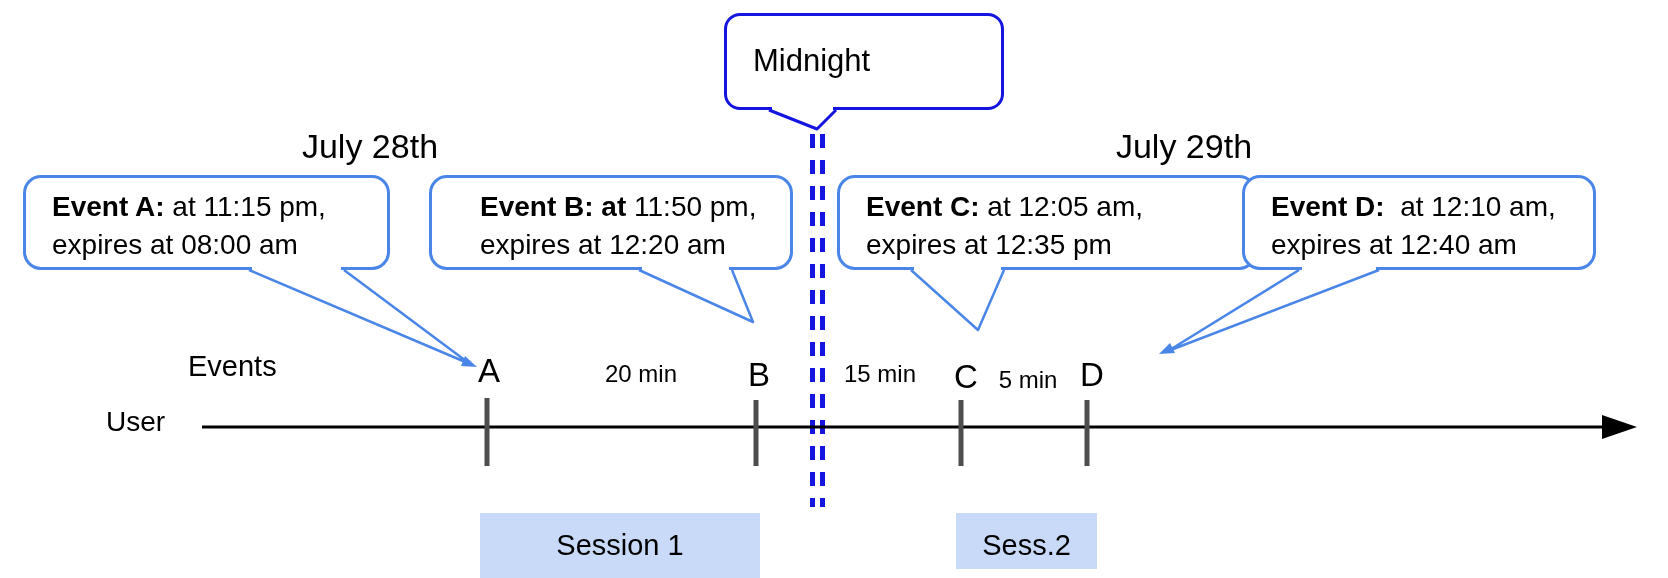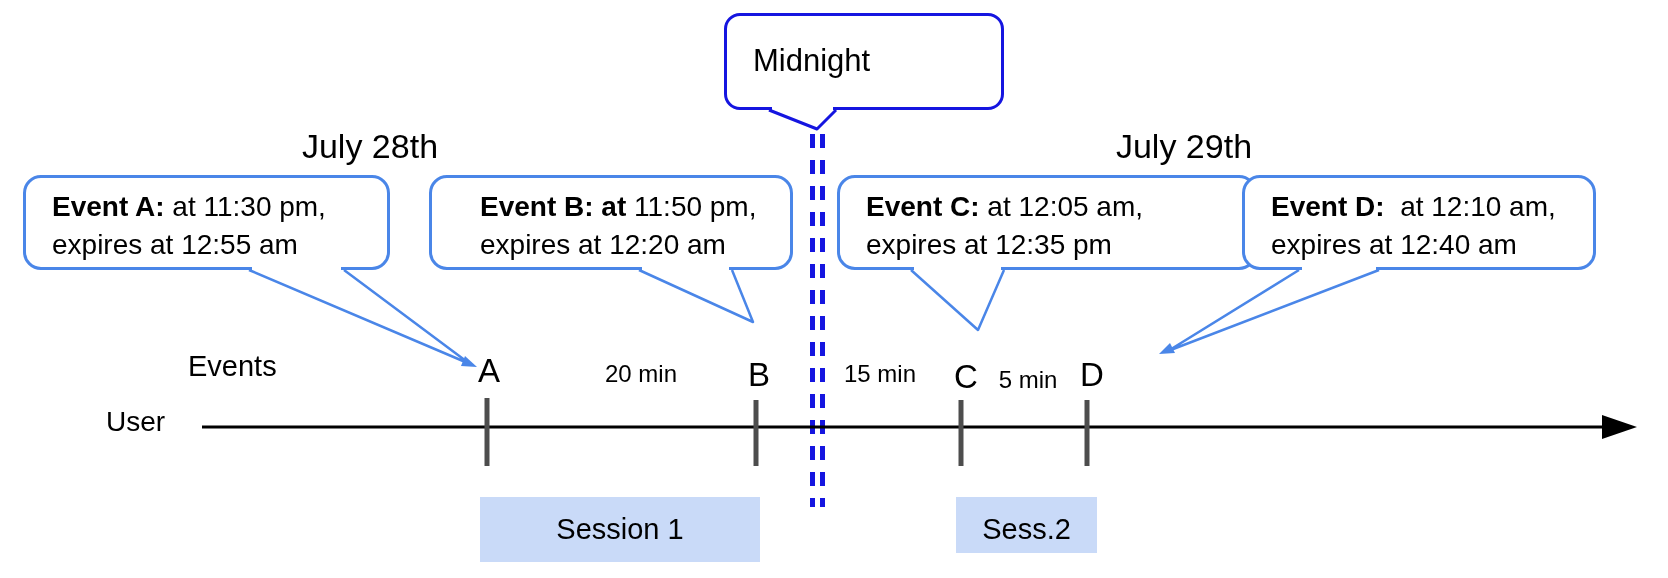--- a/index.html
+++ b/index.html
@@ -18,42 +18,42 @@
   .midnight{
     box-sizing:border-box;position:absolute;left:724px;top:13px;width:280px;height:97px;
     border:3px solid #1515e0;border-radius:16px;background:#fff;
     font-size:31px;line-height:89px;padding-left:26px;white-space:nowrap;
   }
   .small-label{font-size:24px;transform:translateX(-50%);white-space:nowrap;}
   .marker-label{font-size:33px;transform:translateX(-50%);white-space:nowrap;}
   .events-label{left:188px;top:350px;font-size:29px;}
   .user-label{left:106px;top:406px;font-size:28px;}
   .session{
-    position:absolute;top:497px;background:#c9daf8;text-align:center;
+    position:absolute;top:513px;background:#c9daf8;text-align:center;
     font-size:29px;
   }
   .session.s1{left:480px;width:280px;height:65px;line-height:65px;}
   .session.s2{left:956px;width:141px;height:56px;line-height:64px;}
   svg.overlay{position:absolute;left:0;top:0;pointer-events:none;}
 </style>
 </head>
 <body>
 
 <div id="canvas">
 
   <div class="abs date-label" style="left:370px;top:103px;">July 28th</div>
   <div class="abs date-label" style="left:1184px;top:103px;">July 29th</div>
 
   <div class="midnight">
     <span>Midnight</span>
   </div>
 
   <div class="callout" style="left:23px;width:367px;">
-    <div><b>Event A:</b><span> at 11:30 pm,</span></div>
-    <div>expires at 12:55 am</div>
+    <div><b>Event A:</b><span> at 11:15 pm,</span></div>
+    <div>expires at 08:00 am</div>
   </div>
   <div class="callout" style="left:429px;width:364px;padding-left:48px;">
     <div><b>Event B: at</b><span> 11:50 pm,</span></div>
     <div>expires at 12:20 am</div>
   </div>
   <div class="callout" style="left:837px;width:420px;">
     <div><b>Event C:</b><span> at 12:05 am,</span></div>
     <div>expires at 12:35 pm</div>
   </div>
   <div class="callout" style="left:1242px;width:354px;">

